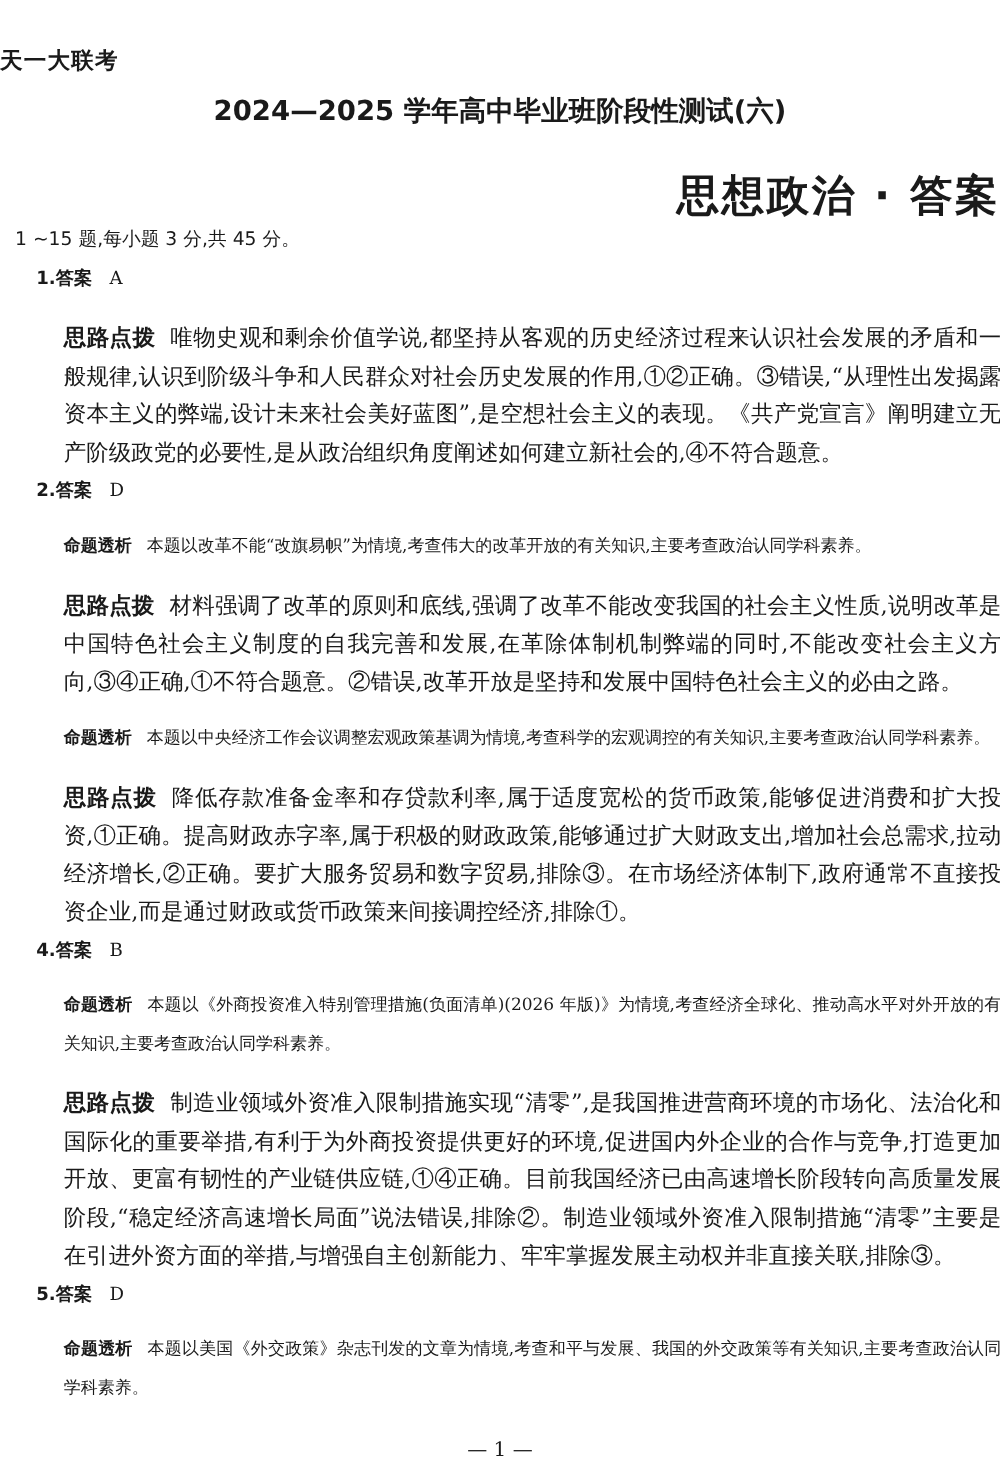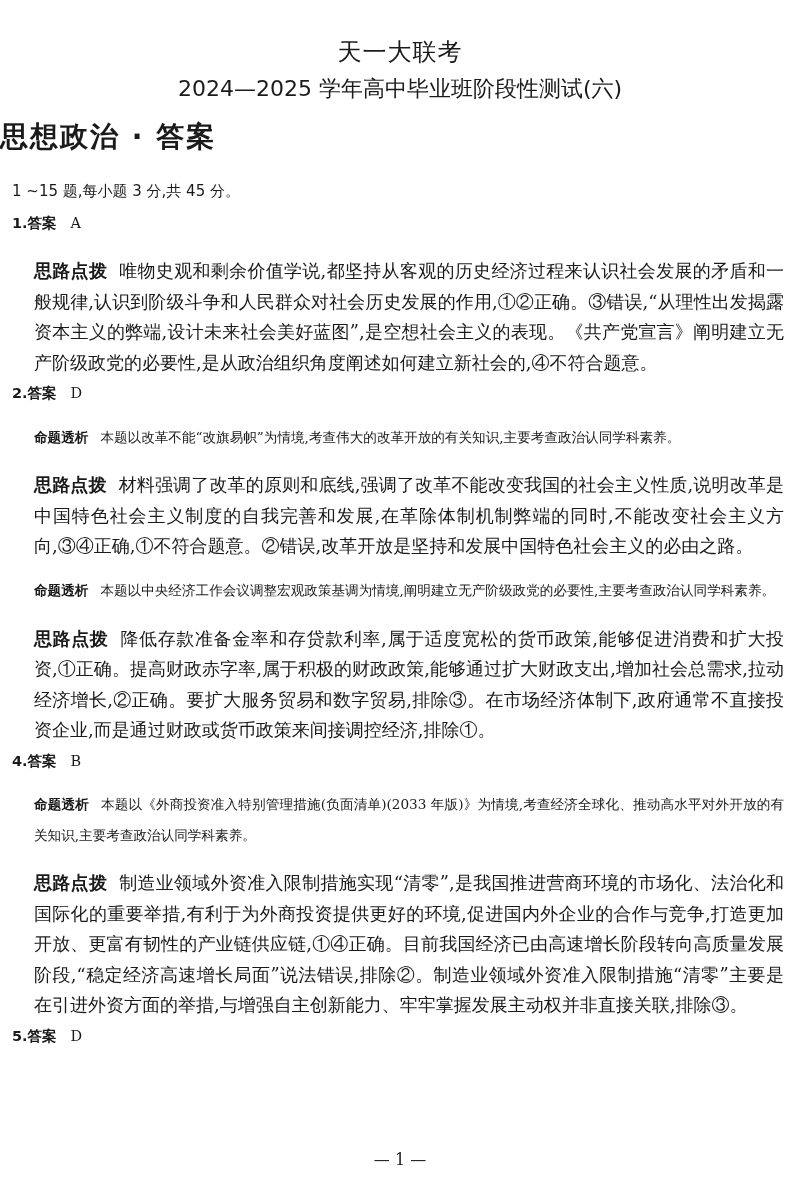--- a/index.html
+++ b/index.html
@@ -1,25 +1,25 @@
 <!DOCTYPE html>
 <html><head>
 <meta charset="utf-8">
 <style>
   html, body { margin: 0; padding: 0; background: #ffffff; }
   body { width: 800px; height: 1185px; position: relative; overflow: hidden;
          font-family: "DejaVu Serif", "Liberation Serif", serif; color: #1a1a1a; }
-  .title1 { position: absolute; top: 36px; left: 0; width: 800px; text-align: center;
-            font-size: 24px; font-weight: normal; font-family: "DejaVu Sans", sans-serif; letter-spacing: 1px; }
+  .title1 { position: absolute; top: 36px; left: 0; width: 800px; text-align: left;
+            font-size: 18px; font-weight: bold; font-family: "DejaVu Sans", sans-serif; letter-spacing: 1px; }
   .title2 { position: absolute; top: 74px; left: 0; width: 800px; text-align: center;
-            font-size: 22px; font-weight: normal; font-family: "DejaVu Sans", sans-serif; }
-  .title3 { position: absolute; top: 118px; left: 0; width: 800px; text-align: left;
-            font-size: 28px; font-weight: bold; font-family: "DejaVu Sans", sans-serif; letter-spacing: 2px; }
+            font-size: 22px; font-weight: bold; font-family: "DejaVu Sans", sans-serif; }
+  .title3 { position: absolute; top: 134px; left: 0; width: 800px; text-align: right;
+            font-size: 34px; font-weight: bold; font-family: "DejaVu Sans", sans-serif; letter-spacing: 2px; }
   .intro { position: absolute; top: 182px; left: 12px; font-size: 15px; font-family: "DejaVu Sans", sans-serif; }
-  .content { position: absolute; top: 208px; left: 0; width: 680px; }
+  .content { position: absolute; top: 208px; left: 17px; width: 680px; }
   .q-head { margin-left: 12px; font-size: 14.5px; font-weight: bold; font-family: "DejaVu Sans", sans-serif;
             height: 30px; line-height: 30px; }
   .q-head .ans { font-weight: normal; margin-left: 14px; font-family: "DejaVu Serif", serif; }
   .para { margin-left: 34px; width: 750px; font-size: 18px; line-height: 30.5px; text-align: justify;
           margin-bottom: 0; }
   .para .label { font-weight: bold; font-family: "DejaVu Sans", sans-serif; margin-right: 12px; }
   .para.analysis { font-family: "DejaVu Serif", serif; font-size: 13.6px; }
   .page-num { position: absolute; top: 1150px; left: 0; width: 800px; text-align: center; font-size: 16px; }
 </style>
 </head>
@@ -36,27 +36,28 @@
     <span>1.</span><span>答案</span><span class="ans">A</span>
   </div>
   <p class="para"><span class="label">思路点拨</span><span>唯物史观和剩余价值学说,都坚持从客观的历史经济过程来认识社会发展的矛盾和一般规律,认识到阶级斗争和人民群众对社会历史发展的作用,①②正确。③错误,“从理性出发揭露资本主义的弊端,设计未来社会美好蓝图”,是空想社会主义的表现。《共产党宣言》阐明建立无产阶级政党的必要性,是从政治组织角度阐述如何建立新社会的,④不符合题意。</span></p>
 
   <div class="q-head">
     <span>2.</span><span>答案</span><span class="ans">D</span>
   </div>
   <p class="para analysis"><span class="label">命题透析</span><span>本题以改革不能“改旗易帜”为情境,考查伟大的改革开放的有关知识,主要考查政治认同学科素养。</span></p>
   <p class="para"><span class="label">思路点拨</span><span>材料强调了改革的原则和底线,强调了改革不能改变我国的社会主义性质,说明改革是中国特色社会主义制度的自我完善和发展,在革除体制机制弊端的同时,不能改变社会主义方向,③④正确,①不符合题意。②错误,改革开放是坚持和发展中国特色社会主义的必由之路。</span></p>
 
-  <p class="para analysis"><span class="label">命题透析</span><span>本题以中央经济工作会议调整宏观政策基调为情境,阐明建立无产阶级政党的必要性,主要考查政治认同学科素养。</span></p>
+  <p class="para analysis"><span class="label">命题透析</span><span>本题以中央经济工作会议调整宏观政策基调为情境,考查科学的宏观调控的有关知识,主要考查政治认同学科素养。</span></p>
   <p class="para"><span class="label">思路点拨</span><span>降低存款准备金率和存贷款利率,属于适度宽松的货币政策,能够促进消费和扩大投资,①正确。提高财政赤字率,属于积极的财政政策,能够通过扩大财政支出,增加社会总需求,拉动经济增长,②正确。要扩大服务贸易和数字贸易,排除③。在市场经济体制下,政府通常不直接投资企业,而是通过财政或货币政策来间接调控经济,排除①。</span></p>
 
   <div class="q-head">
     <span>4.</span><span>答案</span><span class="ans">B</span>
   </div>
-  <p class="para analysis"><span class="label">命题透析</span><span>本题以《外商投资准入特别管理措施(负面清单)(2033 年版)》为情境,考查经济全球化、推动高水平对外开放的有关知识,主要考查政治认同学科素养。</span></p>
+  <p class="para analysis"><span class="label">命题透析</span><span>本题以《外商投资准入特别管理措施(负面清单)(2026 年版)》为情境,考查经济全球化、推动高水平对外开放的有关知识,主要考查政治认同学科素养。</span></p>
   <p class="para"><span class="label">思路点拨</span><span>制造业领域外资准入限制措施实现“清零”,是我国推进营商环境的市场化、法治化和国际化的重要举措,有利于为外商投资提供更好的环境,促进国内外企业的合作与竞争,打造更加开放、更富有韧性的产业链供应链,①④正确。目前我国经济已由高速增长阶段转向高质量发展阶段,“稳定经济高速增长局面”说法错误,排除②。制造业领域外资准入限制措施“清零”主要是在引进外资方面的举措,与增强自主创新能力、牢牢掌握发展主动权并非直接关联,排除③。</span></p>
 
   <div class="q-head">
     <span>5.</span><span>答案</span><span class="ans">D</span>
   </div>
+  <p class="para analysis"><span class="label">命题透析</span><span>本题以美国《外交政策》杂志刊发的文章为情境,考查和平与发展、我国的外交政策等有关知识,主要考查政治认同学科素养。</span></p>
 </div>
 
 <div class="page-num">— 1 —</div>
 
 </body></html>

